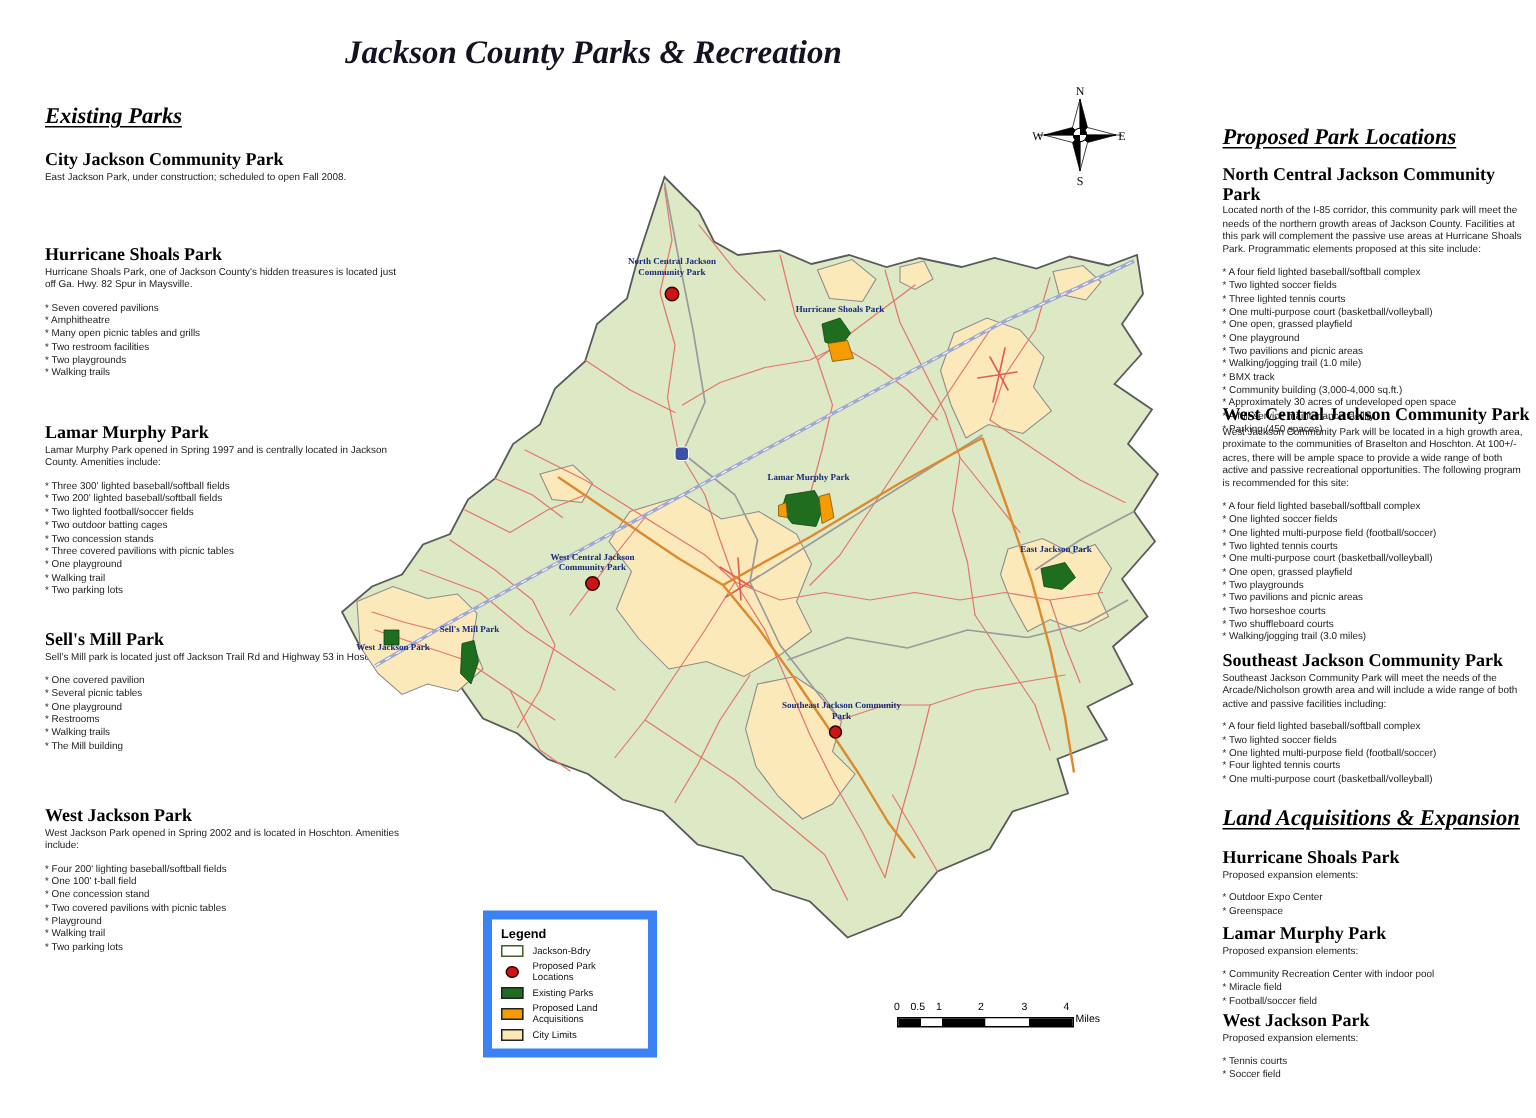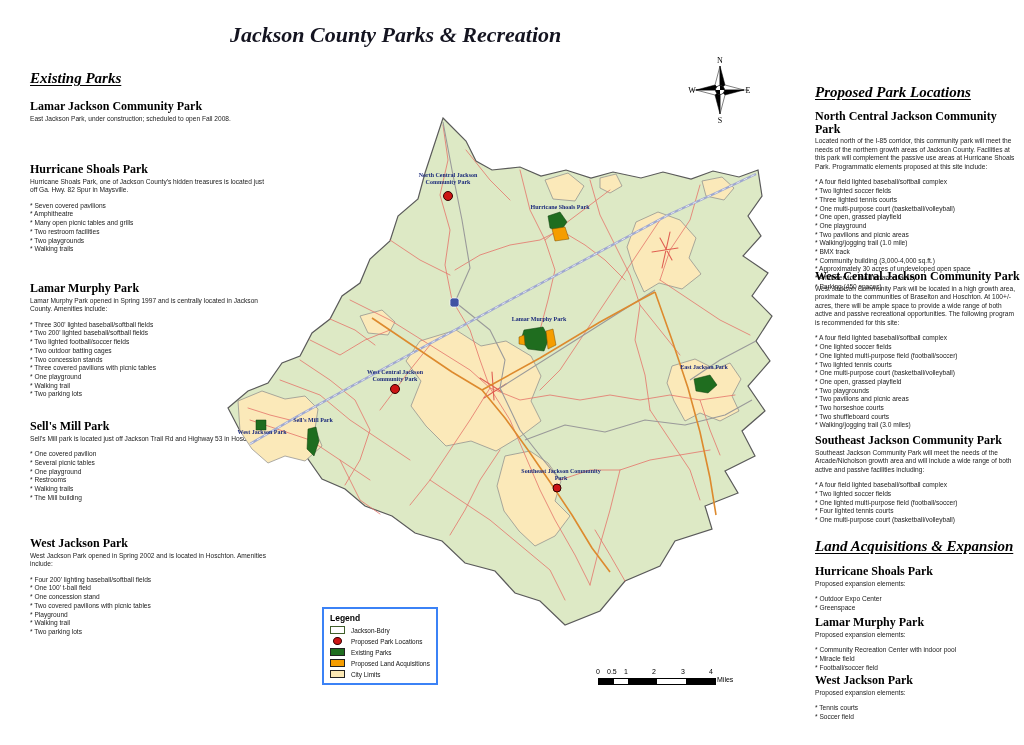--- a/index.html
+++ b/index.html
@@ -13,21 +13,21 @@
                  font-size:15px;text-decoration:underline;text-underline-offset:2px;color:#000;}
   .park-section h3{margin:0 0 2px 0;font-family:"Liberation Serif",serif;font-weight:bold;
                    font-size:12px;color:#000;line-height:1.05;}
   .park-section .desc{margin:0;font-size:6.6px;line-height:1.3;color:#222;}
   .bullets{margin-top:7px;font-size:6.6px;line-height:1.32;color:#222;}
   .left-col{width:238px;}
   .right-col{width:205px;}
   .map-label{position:absolute;font-family:"Liberation Serif",serif;font-weight:bold;
              font-size:6px;line-height:1.15;color:#1b2a7b;text-align:center;}
   
-  #legend{left:322px;top:607px;width:116px;background:#fff;border:2px solid #3b82f6;
+  #legend{left:322px;top:607px;width:116px;background:#fff;border:6px solid #3b82f6;
           padding:4px 6px 5px 6px;box-sizing:border-box;}
   #legend .legend-title{font-weight:bold;font-size:8.5px;margin-bottom:3px;color:#000;}
   .legend-row{display:flex;align-items:center;margin-top:3px;}
   .legend-row .sw{width:15px;height:8px;margin-right:6px;border:0.8px solid #222;box-sizing:border-box;flex:0 0 auto;}
   .legend-row .lbl{font-size:6.4px;color:#111;}
   .sw-bdry{background:#fff;border:1.4px solid #3f5e2a !important;}
   .sw-circle{width:9px !important;height:9px;border-radius:50%;background:#cc1414;border:1px solid #330000 !important;margin-left:3px;margin-right:9px !important;}
   .sw-green{background:#1f6d1f;}
   .sw-orange{background:#f59d00;}
   .sw-cream{background:#fbe8b4;}
@@ -42,21 +42,21 @@
 </head>
 <body>
 
 <div id="page">
 
   <div id="title" class="abs">Jackson County Parks &amp; Recreation</div>
 
   <div class="abs major-heading" style="left:30px;top:70px;">Existing Parks</div>
 
   <div class="abs park-section left-col" style="left:30px;top:100px;">
-    <h3>Lamar Jackson Community Park</h3>
+    <h3>City Jackson Community Park</h3>
     <p class="desc">East Jackson Park, under construction; scheduled to open Fall 2008.</p>
     <div class="bullets"></div>
   </div>
 
   <div class="abs park-section left-col" style="left:30px;top:163px;">
     <h3>Hurricane Shoals Park</h3>
     <p class="desc">Hurricane Shoals Park, one of Jackson County's hidden treasures is located just off Ga. Hwy. 82 Spur in Maysville.</p>
     <div class="bullets">
         <div>* Seven covered pavilions</div>
         <div>* Amphitheatre</div>

